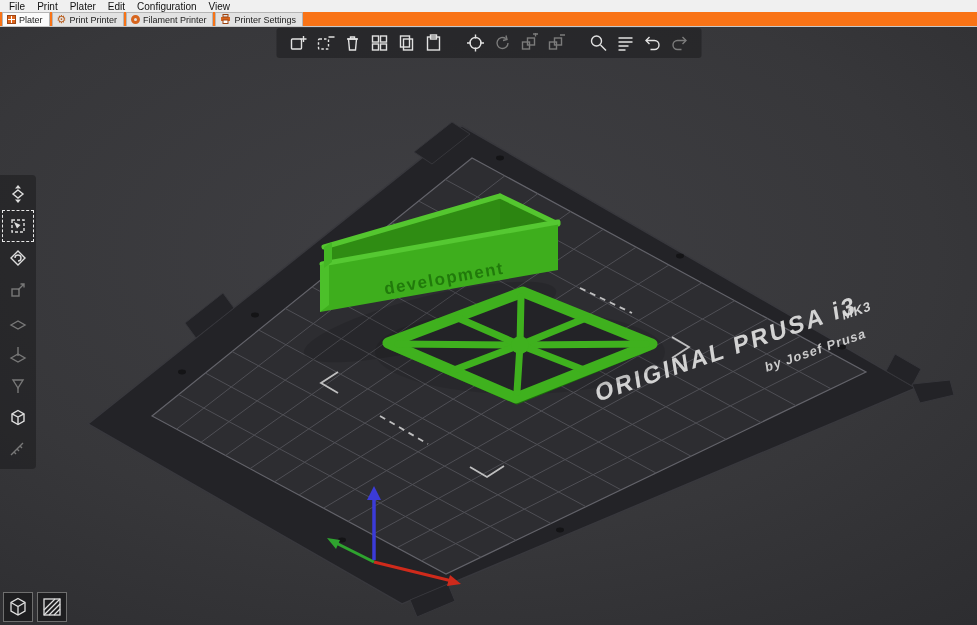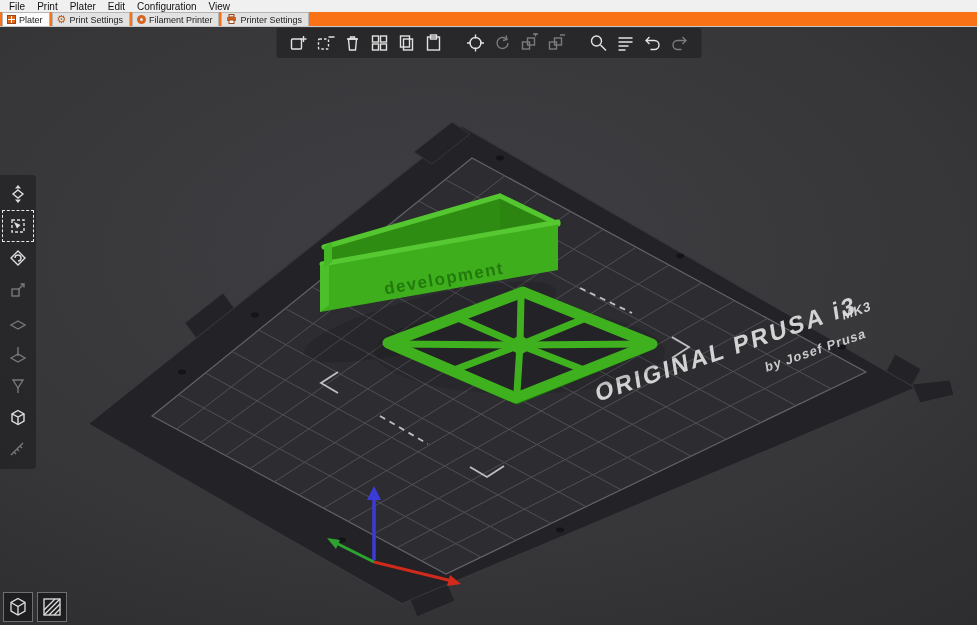--- a/index.html
+++ b/index.html
@@ -93,21 +93,21 @@
   <span class="menu-item">View</span>
 </div>
 
 <div class="tabbar">
   <div class="tab active">
     <span class="ticon ticon-plater"></span>
     <span>Plater</span>
   </div>
   <div class="tab">
     <span class="ticon ticon-gear">⚙</span>
-    <span>Print Settings</span>
+    <span>Print Printer</span>
   </div>
   <div class="tab">
     <span class="ticon ticon-filament"></span>
     <span>Filament Printer</span>
   </div>
   <div class="tab">
     <span class="ticon">
       <svg width="11" height="10" viewBox="0 0 11 10">
           <rect x="1" y="3" width="9" height="4" fill="#d7651e"></rect>
           <rect x="3" y="0.5" width="5" height="2.5" fill="none" stroke="#9d4512"></rect>

